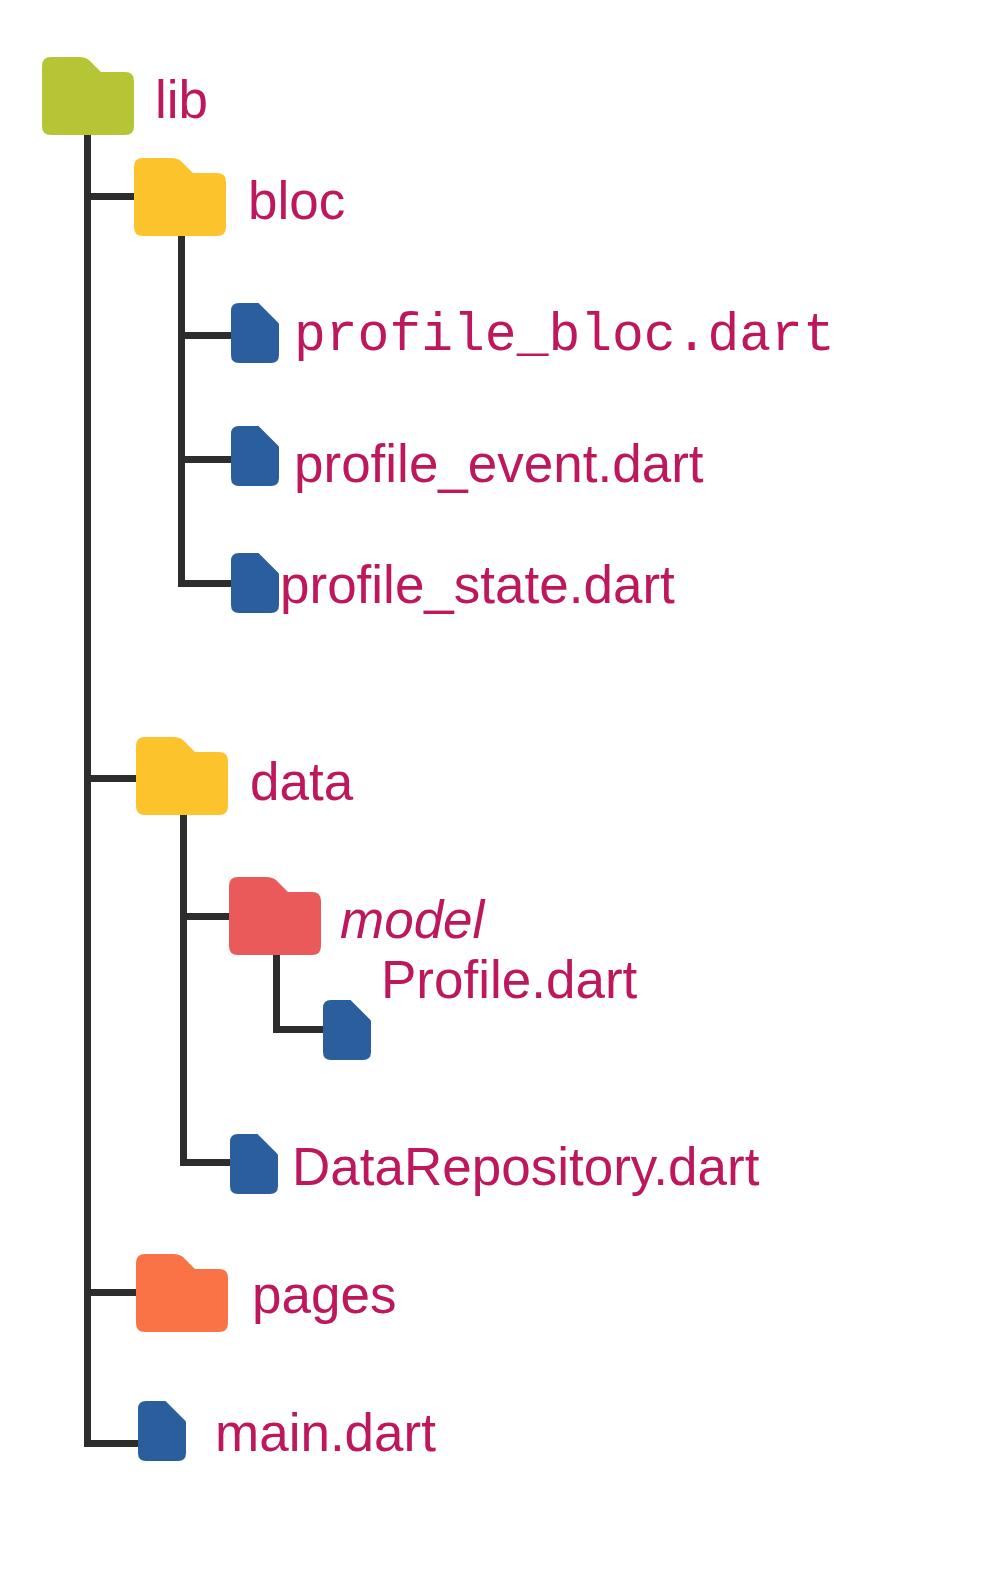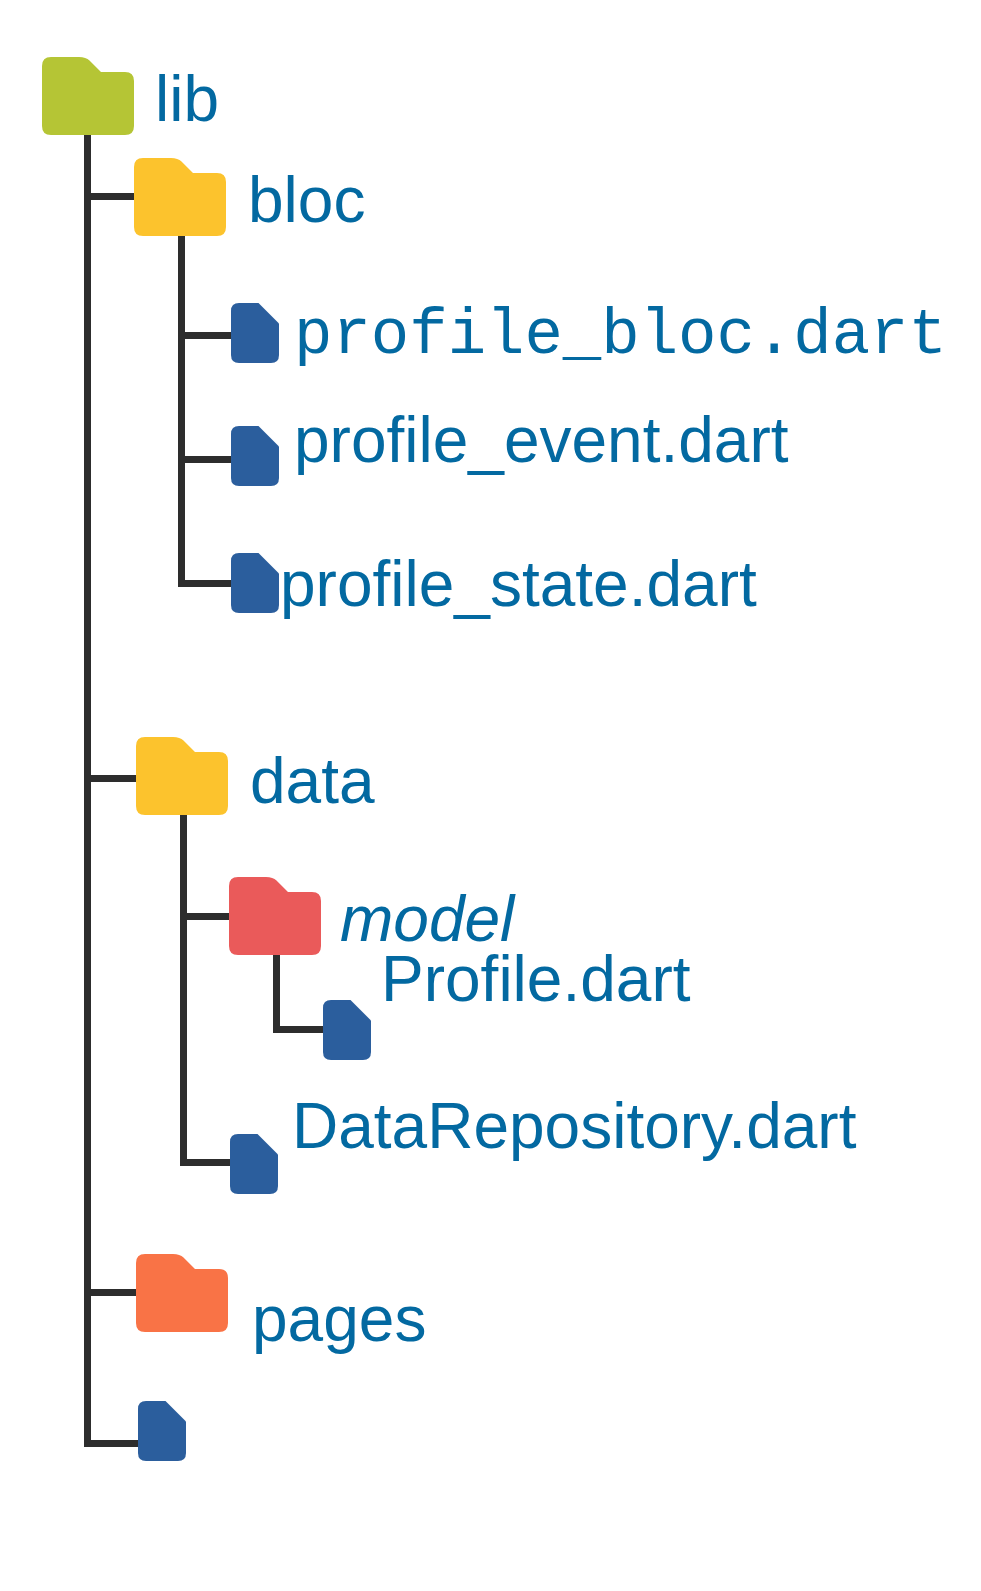--- a/index.html
+++ b/index.html
@@ -19,23 +19,23 @@
     position: absolute;
     background: #2d2d2d;
   }
   .icon {
     position: absolute;
     display: block;
   }
   .label {
     position: absolute;
     transform: translateY(-50%);
-    font-size: 64px;
+    font-size: 53px;
     line-height: 1;
-    color: #0369a1;
+    color: #be185d;
     white-space: nowrap;
     letter-spacing: 0px;
   }
 </style>
 </head>
 <body>
 
 <div class="canvas">
 
   <div class="line" style="left:84px; top:131px; width:7px; height:1316px;"></div>
@@ -67,21 +67,21 @@
   <div class="label" style="left:248px; top:200px;">bloc</div>
 
   <svg class="icon" style="left:231px; top:303px;" width="48" height="60" viewBox="0 0 48 60">
     <path d="M8 0 H27.5 L48 20.5 V52 Q48 60 40 60 H8 Q0 60 0 52 V8 Q0 0 8 0 Z" fill="#2b5e9d"></path>
   </svg>
   <div class="label" style="left:294px; top:336px;font-family:Liberation Mono, monospace;">profile_bloc.dart</div>
 
   <svg class="icon" style="left:231px; top:426px;" width="48" height="60" viewBox="0 0 48 60">
     <path d="M8 0 H27.5 L48 20.5 V52 Q48 60 40 60 H8 Q0 60 0 52 V8 Q0 0 8 0 Z" fill="#2b5e9d"></path>
   </svg>
-  <div class="label" style="left:294px; top:440px;">profile_event.dart</div>
+  <div class="label" style="left:294px; top:463px;">profile_event.dart</div>
 
   <svg class="icon" style="left:231px; top:553px;" width="48" height="60" viewBox="0 0 48 60">
     <path d="M8 0 H27.5 L48 20.5 V52 Q48 60 40 60 H8 Q0 60 0 52 V8 Q0 0 8 0 Z" fill="#2b5e9d"></path>
   </svg>
   <div class="label" style="left:280px; top:584px;text-align:center;">profile_state.dart</div>
 
   <svg class="icon" style="left:136px; top:737px;" width="92" height="78" viewBox="0 0 92 78">
     <path d="M9 0 H37 Q44 0 47.5 3.5 L59 15 H83 Q92 15 92 24 V69 Q92 78 83 78 H9 Q0 78 0 69 V9 Q0 0 9 0 Z" fill="#fcc32d"></path>
   </svg>
   <div class="label" style="left:250px; top:781px;">data</div>
@@ -92,24 +92,25 @@
   <div class="label" style="left:340px; top:919px;font-style:italic;">model</div>
 
   <svg class="icon" style="left:323px; top:1000px;" width="48" height="60" viewBox="0 0 48 60">
     <path d="M8 0 H27.5 L48 20.5 V52 Q48 60 40 60 H8 Q0 60 0 52 V8 Q0 0 8 0 Z" fill="#2b5e9d"></path>
   </svg>
   <div class="label" style="left:381px; top:979px;text-align:center;">Profile.dart</div>
 
   <svg class="icon" style="left:230px; top:1134px;" width="48" height="60" viewBox="0 0 48 60">
     <path d="M8 0 H27.5 L48 20.5 V52 Q48 60 40 60 H8 Q0 60 0 52 V8 Q0 0 8 0 Z" fill="#2b5e9d"></path>
   </svg>
-  <div class="label" style="left:292px; top:1126px;">DataRepository.dart</div>
+  <div class="label" style="left:292px; top:1166px;">DataRepository.dart</div>
 
   <svg class="icon" style="left:136px; top:1254px;" width="92" height="78" viewBox="0 0 92 78">
     <path d="M9 0 H37 Q44 0 47.5 3.5 L59 15 H83 Q92 15 92 24 V69 Q92 78 83 78 H9 Q0 78 0 69 V9 Q0 0 9 0 Z" fill="#f97346"></path>
   </svg>
-  <div class="label" style="left:252px; top:1294px;margin-top:25px;">pages</div>
+  <div class="label" style="left:252px; top:1294px;">pages</div>
 
   <svg class="icon" style="left:138px; top:1401px;" width="48" height="60" viewBox="0 0 48 60">
     <path d="M8 0 H27.5 L48 20.5 V52 Q48 60 40 60 H8 Q0 60 0 52 V8 Q0 0 8 0 Z" fill="#2b5e9d"></path>
   </svg>
+  <div class="label" style="left:215px; top:1432px;">main.dart</div>
 
 </div>
 
 </body></html>

